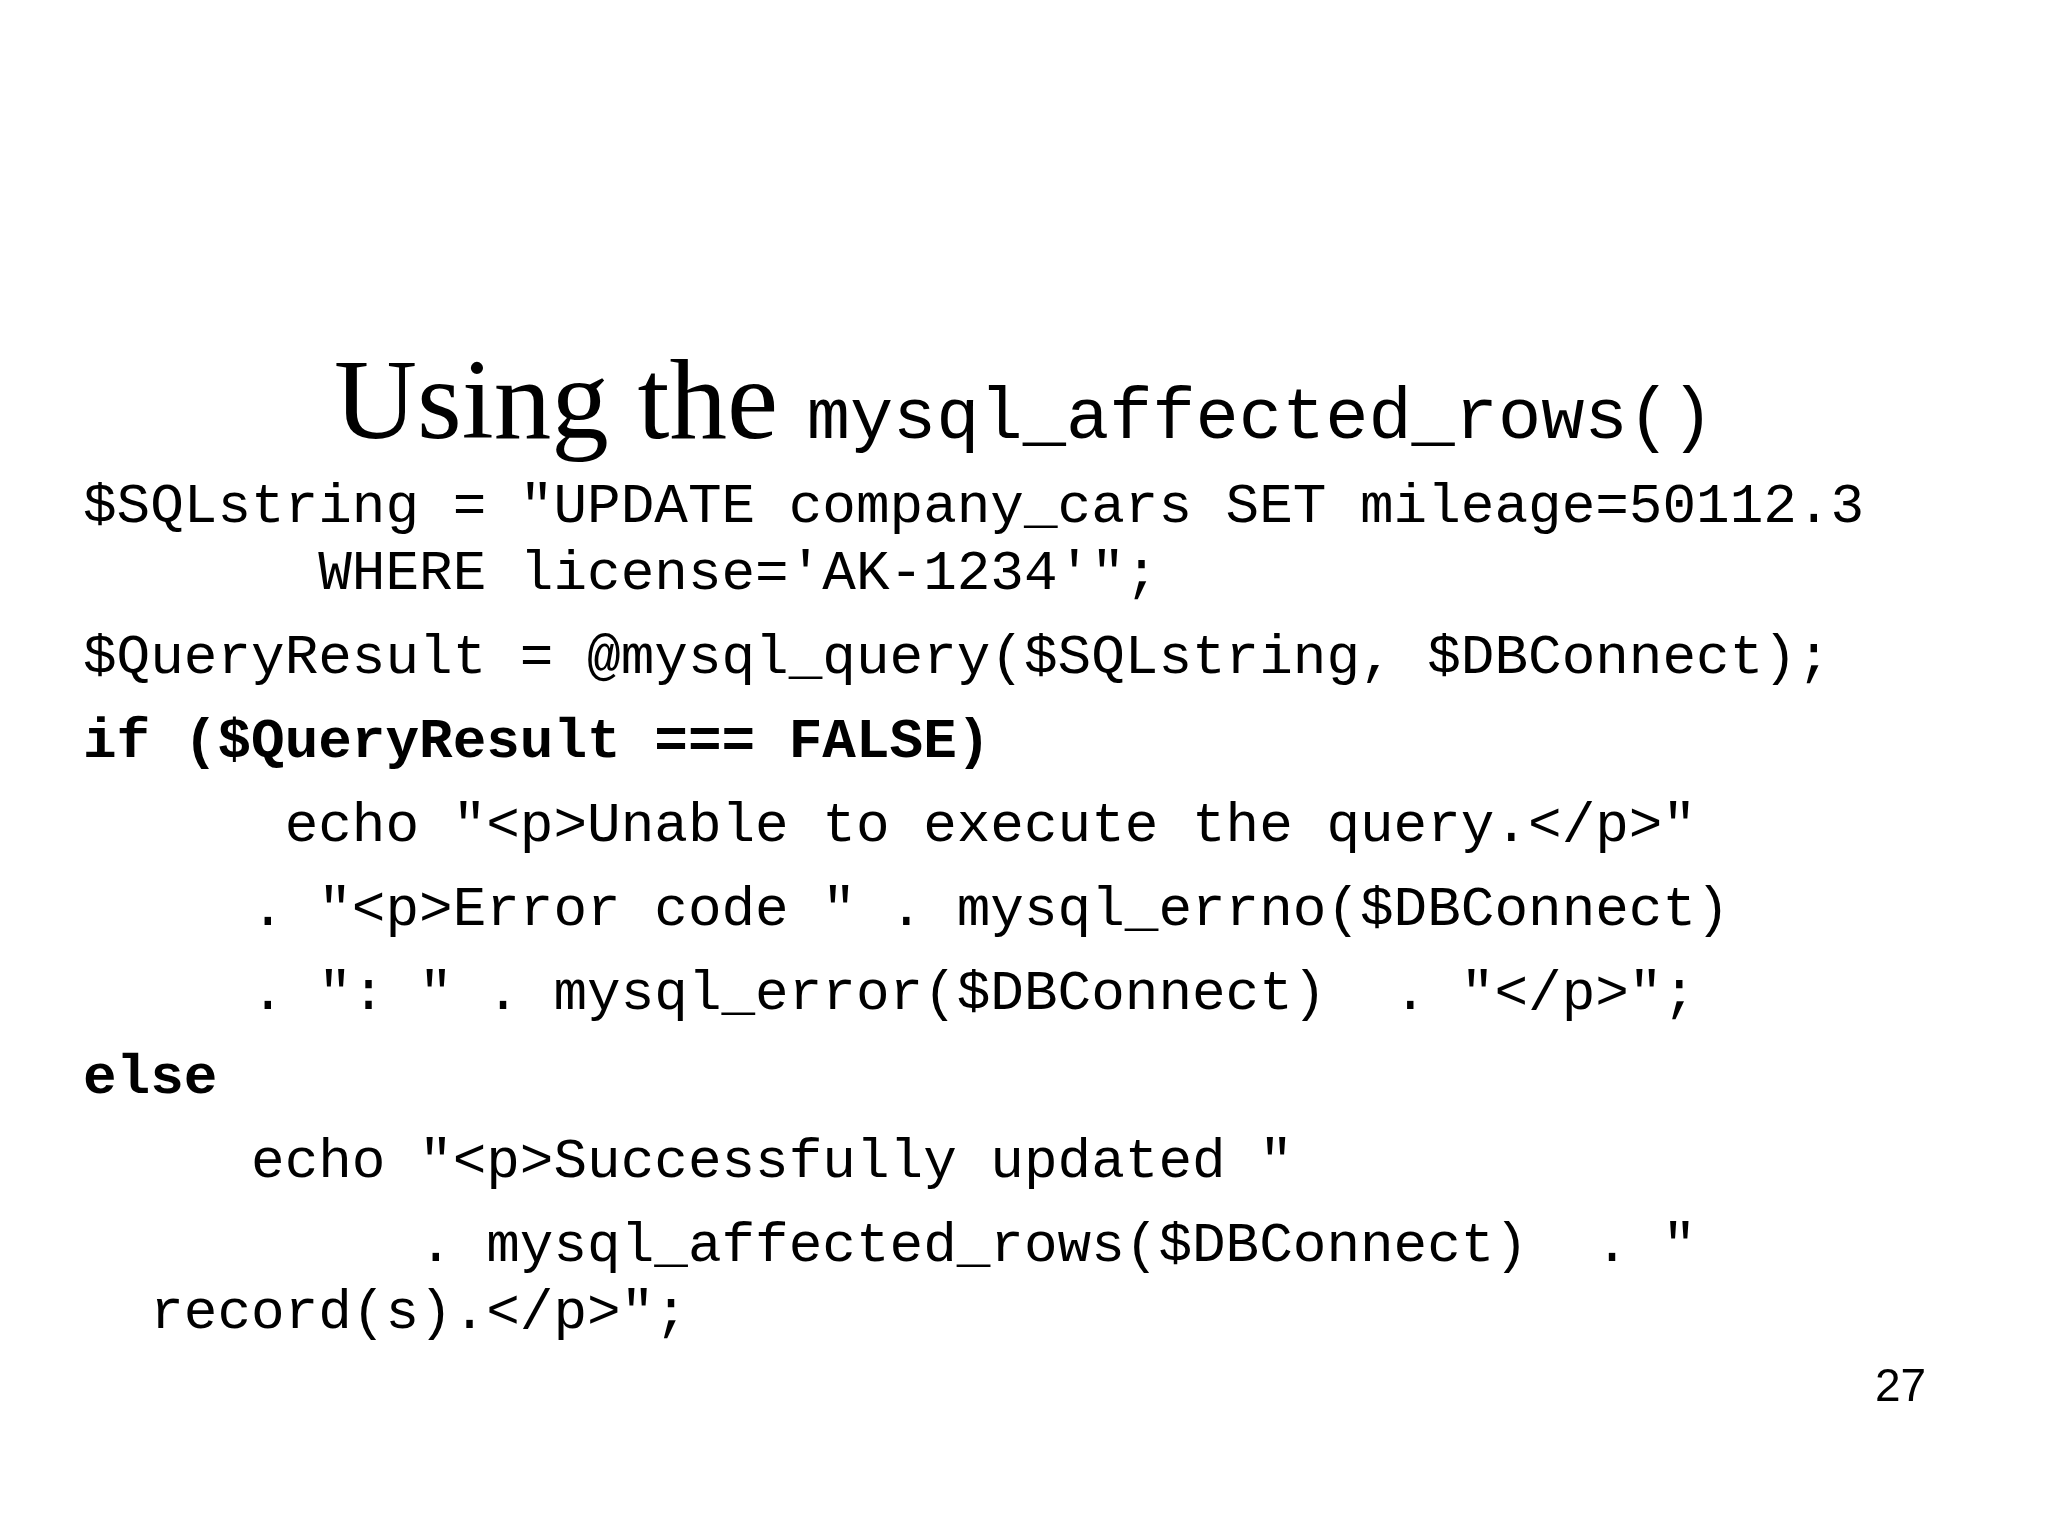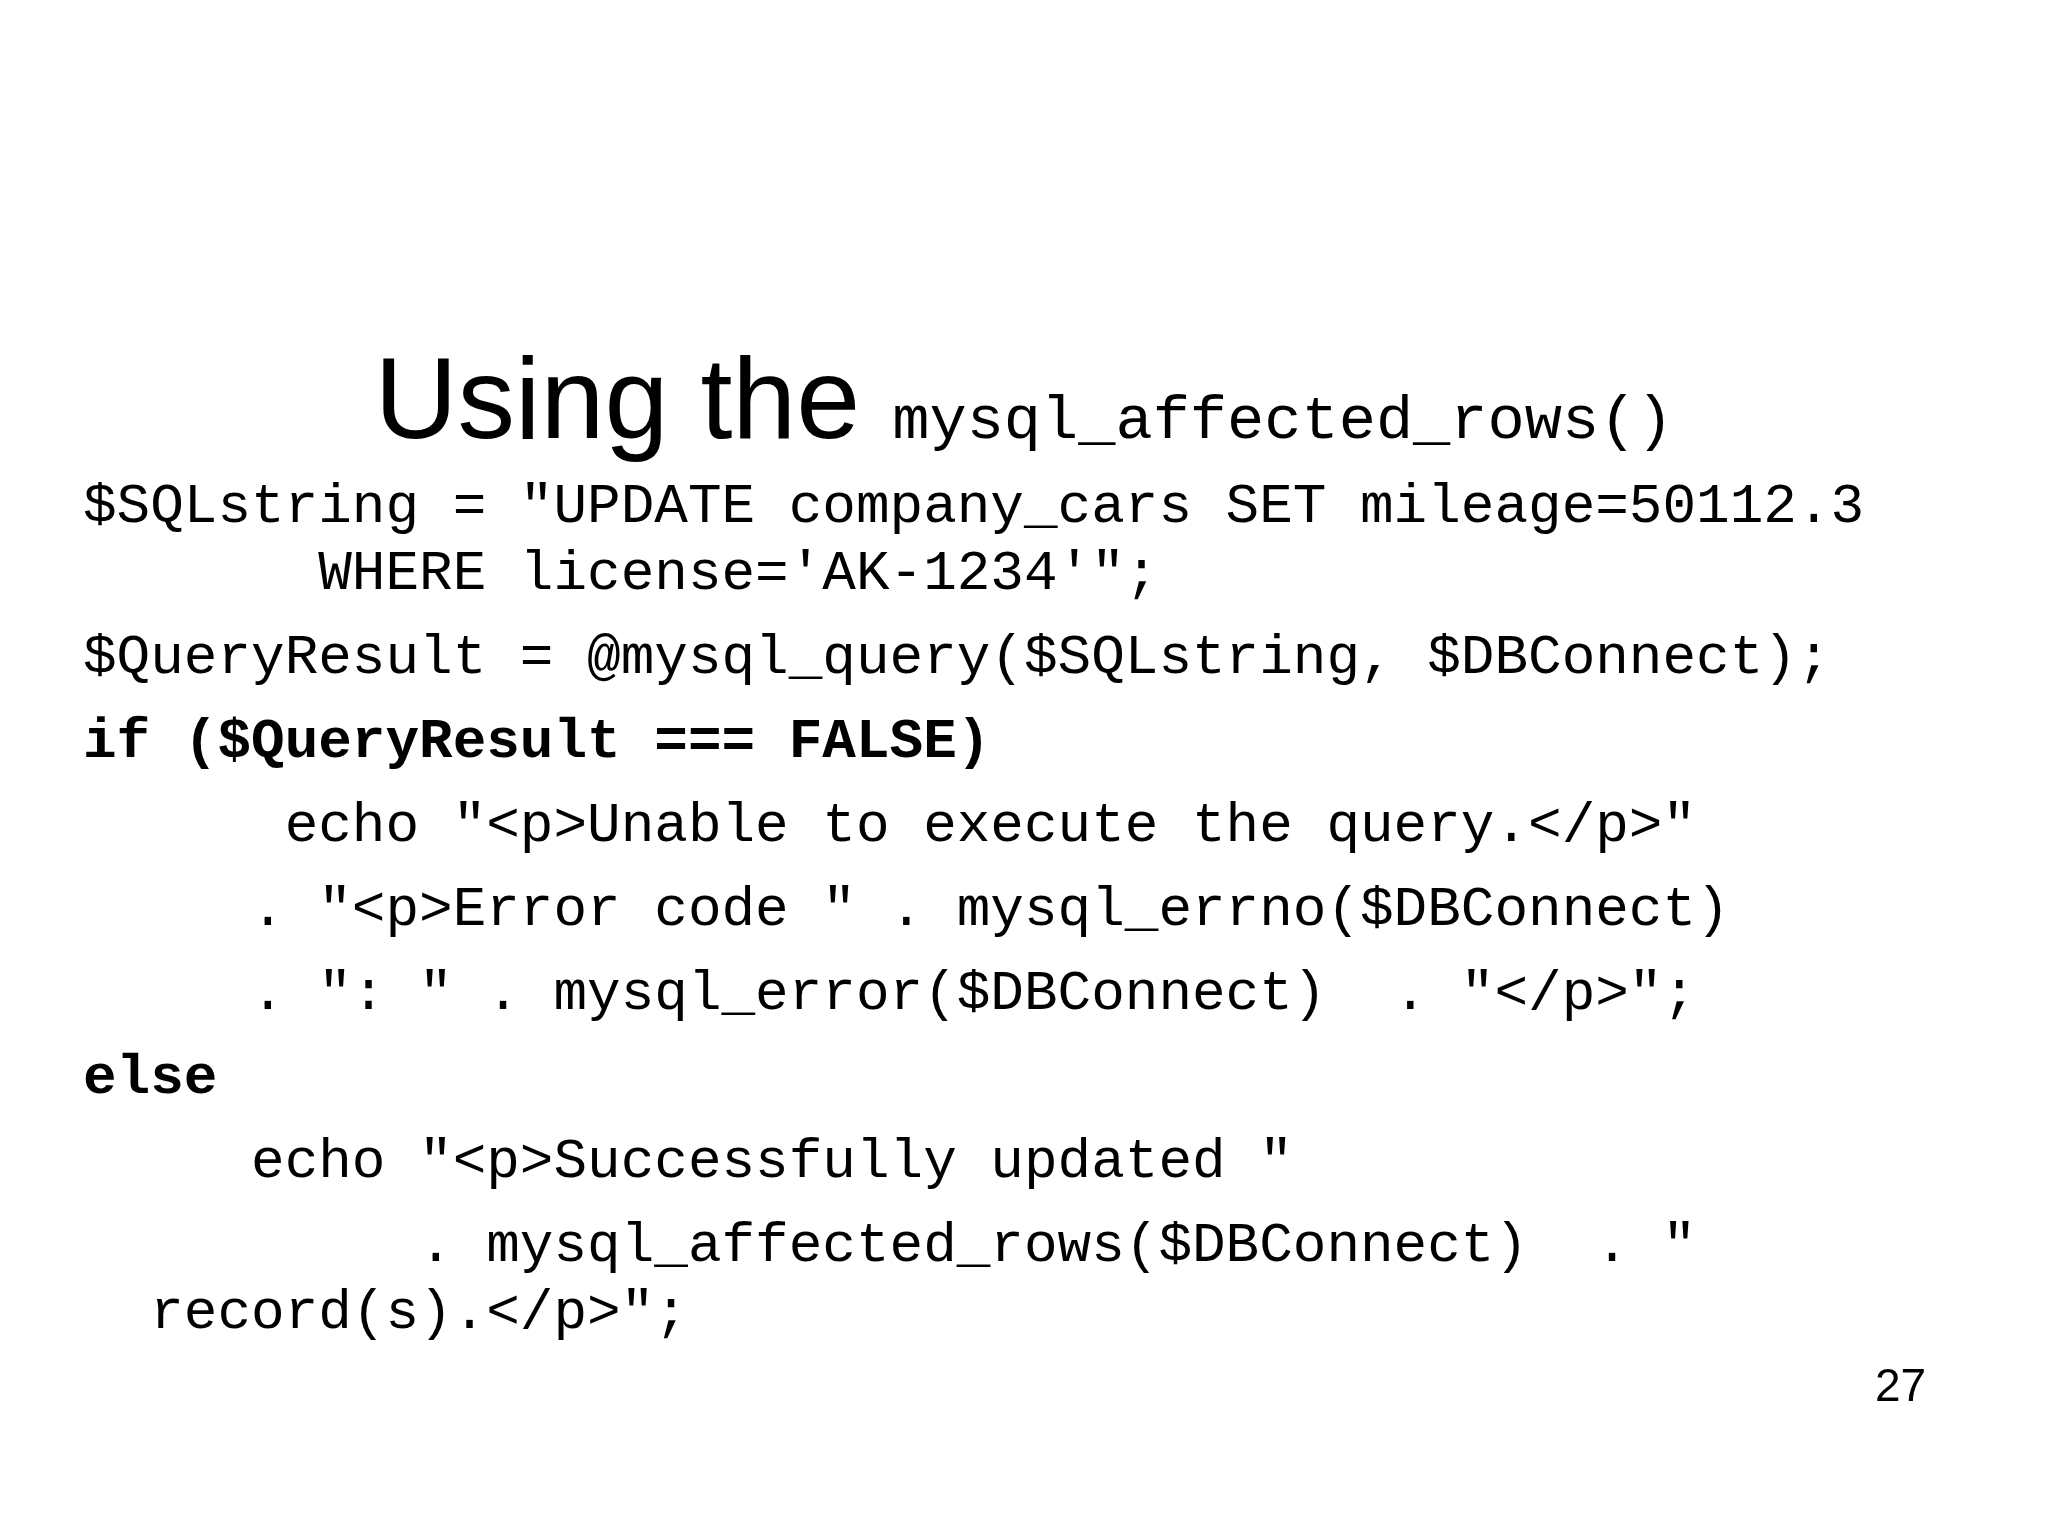--- a/index.html
+++ b/index.html
@@ -22,25 +22,25 @@
     width: 2048px;
     text-align: center;
     font-family: "Liberation Sans", sans-serif;
     font-size: 115px;
     line-height: 137px;
     font-weight: 400;
     color: #000000;
     white-space: pre;
   }
   .t-sans {
-    font-family: Liberation Sans, sans-serif;
+    font-family: Liberation Serif, serif;
   }
   .t-mono {
     font-family: "Liberation Mono", "DejaVu Sans Mono", monospace;
-    font-size: 62px;
+    font-size: 72px;
   }
   .code {
     position: absolute;
     top: 474px;
     left: 83px;
     font-family: "Liberation Mono", "DejaVu Sans Mono", monospace;
     font-size: 56px;
     line-height: 67px;
     white-space: pre;
     color: #000000;

